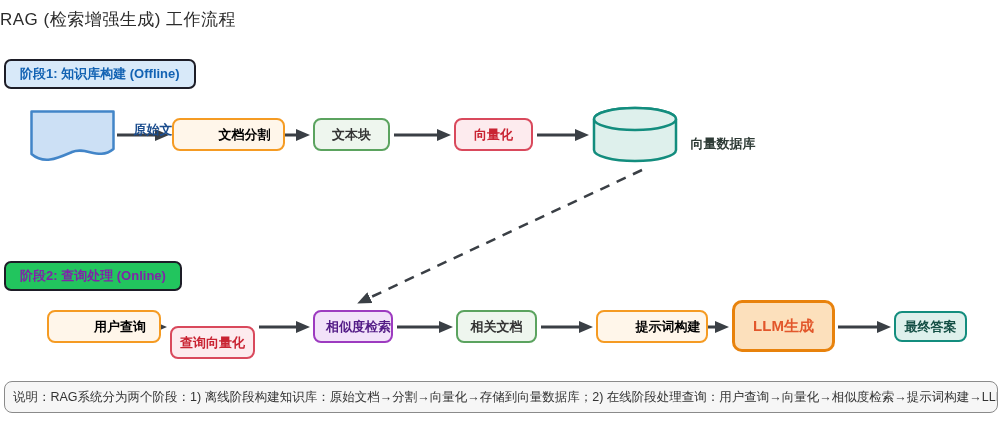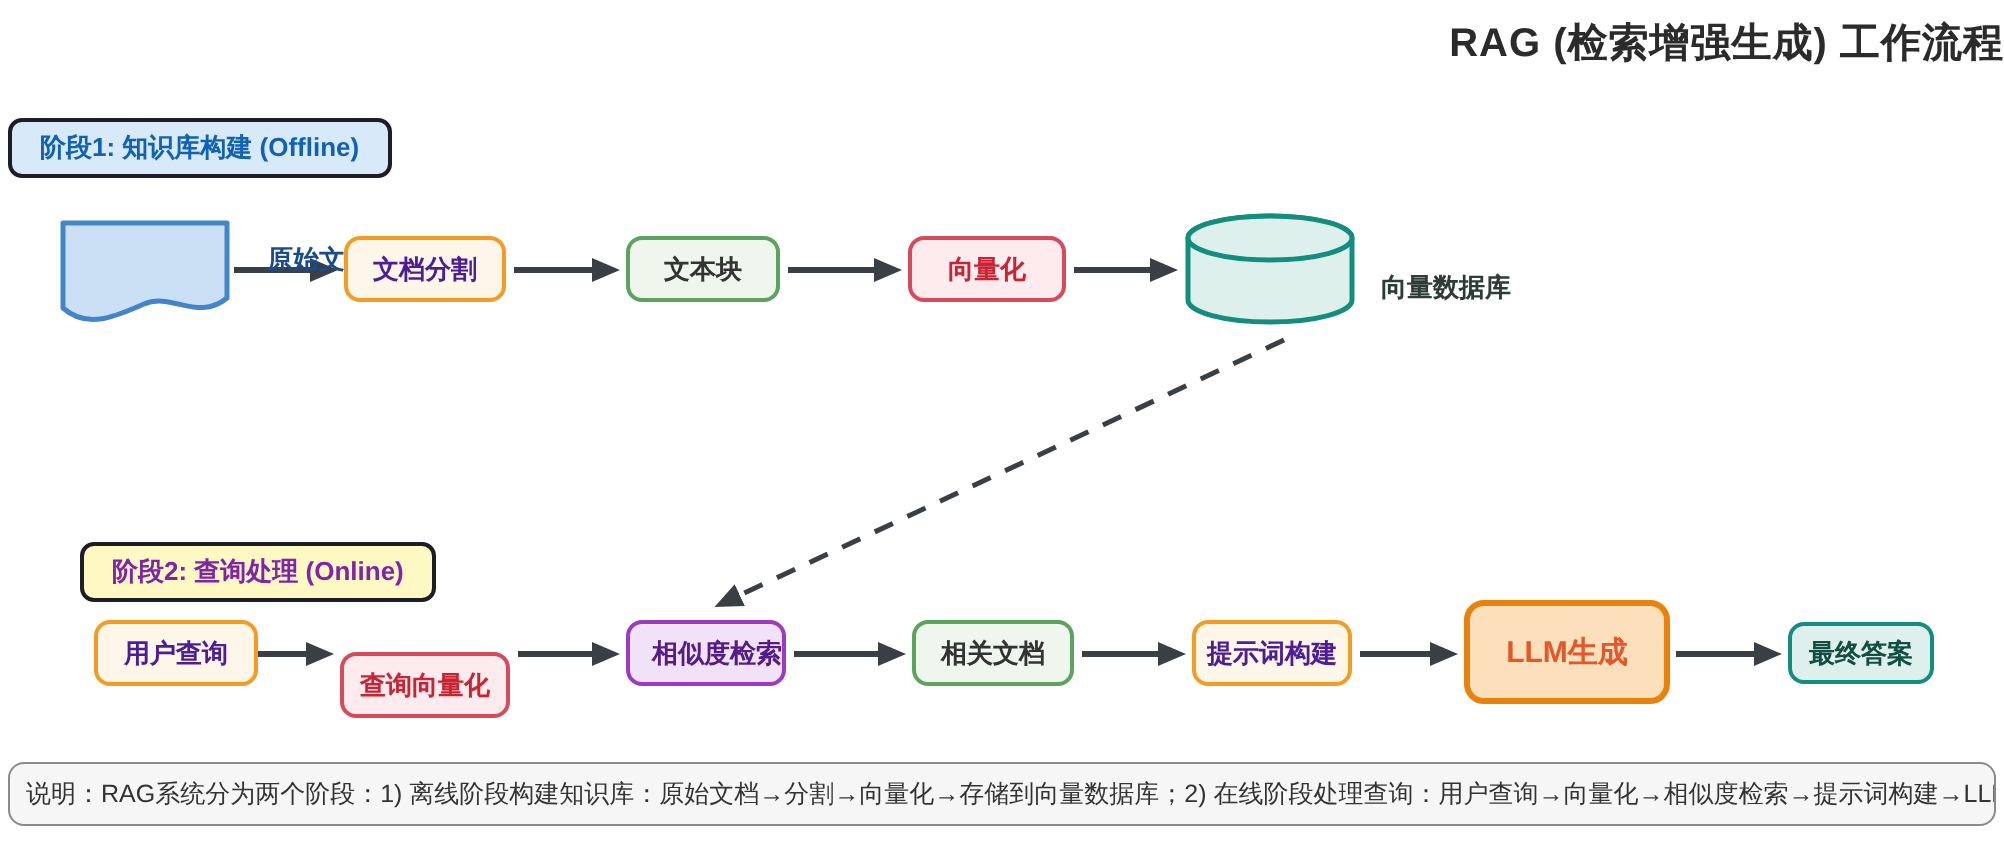--- a/index.html
+++ b/index.html
@@ -1,36 +1,36 @@
 <!DOCTYPE html>
 <html><head>
 <meta charset="utf-8">
 <style>
   html,body{margin:0;padding:0;background:#ffffff;}
   .canvas{
     position:relative;width:1002px;height:421px;background:#ffffff;
     font-family:"Liberation Sans","DejaVu Sans",sans-serif;overflow:hidden;
   }
   .title{
-    position:absolute;left:0;top:8px;width:100%;text-align:right;
-    font-size:20px;font-weight:bold;color:#2b2b2b;letter-spacing:.5px;
+    position:absolute;left:0;top:8px;width:100%;text-align:left;
+    font-size:17px;font-weight:normal;color:#2b2b2b;letter-spacing:.5px;
   }
   .phase-label{
     position:absolute;height:24px;line-height:24px;padding:1px 14px;
     border:2.5px solid #1d1d27;border-radius:7px;
     font-size:13px;font-weight:bold;text-align:center;white-space:nowrap;
   }
   .phase1{left:4px;top:59px;background:#d8e9f9;color:#1262b3;}
-  .phase2{left:4px;top:271px;background:#fef9c3;color:#8024a8;margin-left:36px;}
+  .phase2{left:4px;top:261px;background:#22c55e;color:#8024a8;}
   .node{
     position:absolute;height:29px;border-radius:8px;border:2.5px solid;
     display:flex;align-items:center;justify-content:center;
     font-size:13px;font-weight:bold;white-space:nowrap;box-sizing:content-box;
   }
-  .orange{background:#fff6ea;border-color:#f59b23;color:#4c1d95;}
+  .orange{background:#fff6ea;border-color:#f59b23;color:#000000;padding-left:32px;}
   .green {background:#eef6ee;border-color:#5ba35f;color:#333333;}
   .red   {background:#fdebee;border-color:#d9495c;color:#c92433;}
   .purple{background:#f2e2f9;border-color:#9d3bc0;color:#531c86;justify-content:flex-end;}
   .teal  {background:#def0ec;border-color:#138d7e;color:#134e44;}
   .llm{
     background:#fce0bc;border:3px solid #e8820c;color:#e2572b;
     font-size:15px;border-radius:10px;
   }
   .shape-wrap{position:absolute;}
   .shape-wrap .shape-label{

